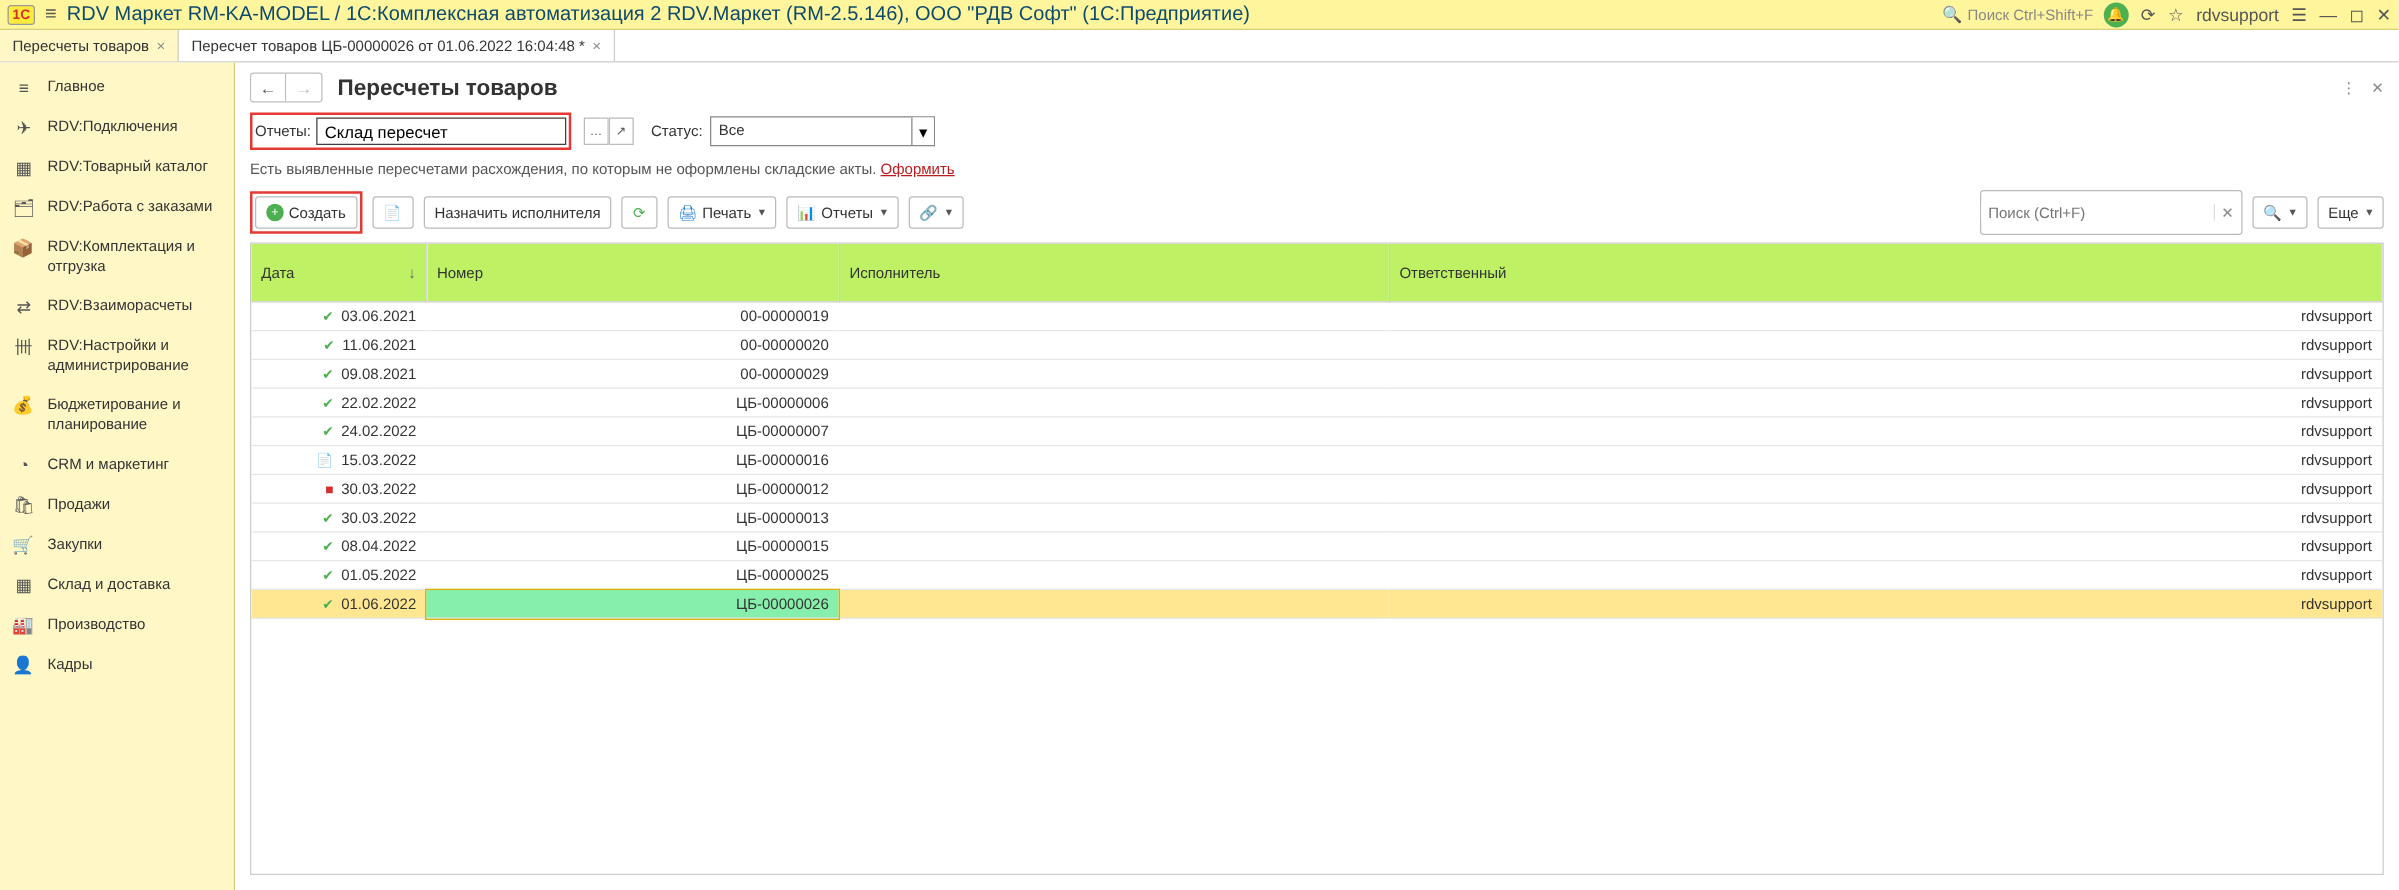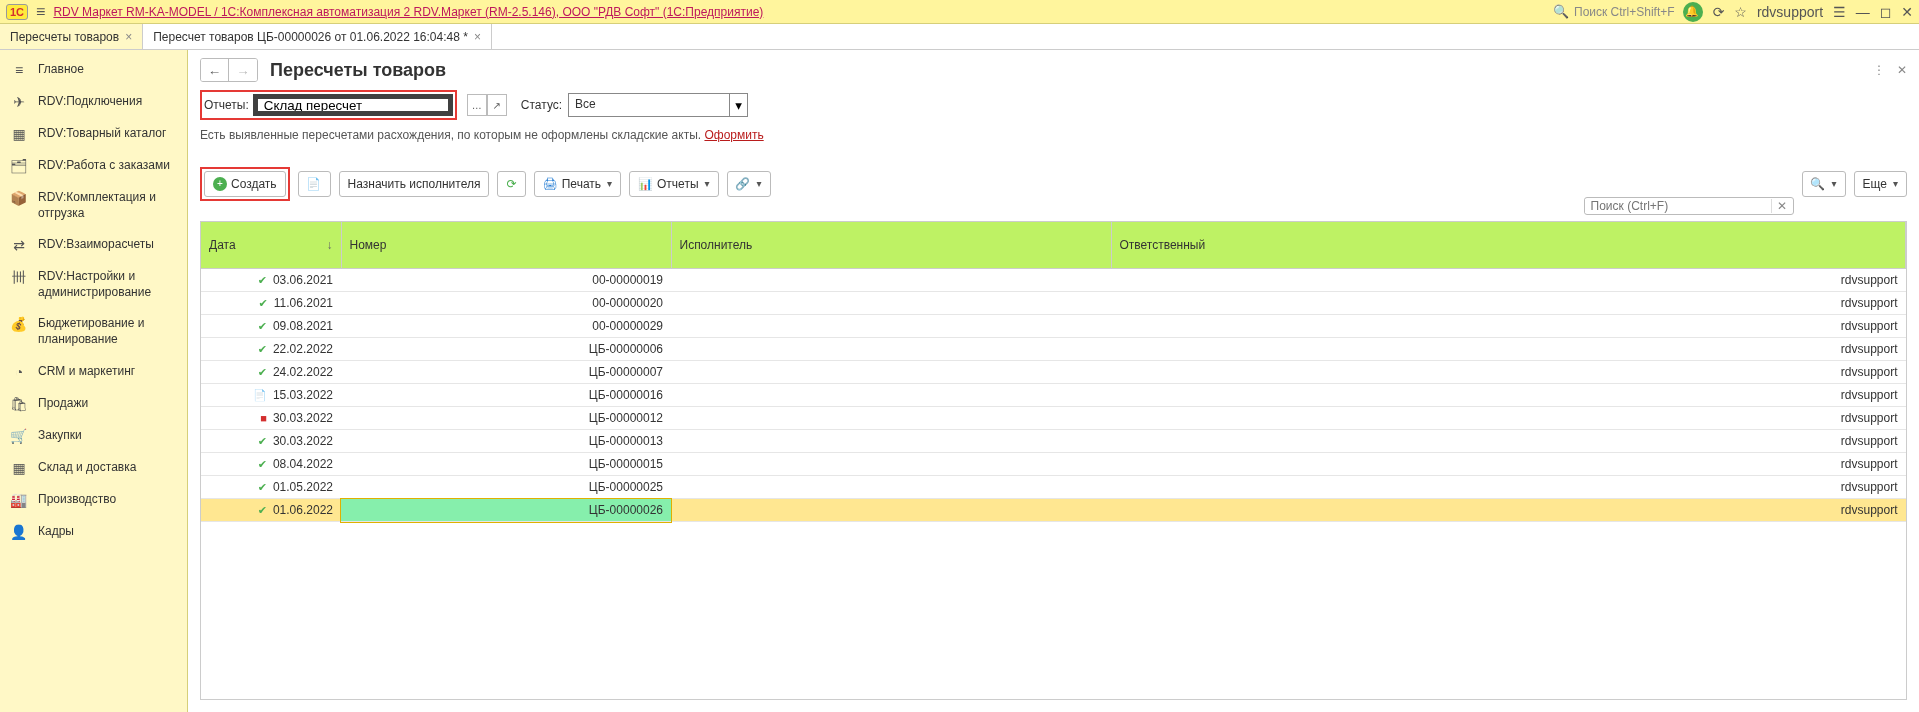--- a/index.html
+++ b/index.html
@@ -2,21 +2,21 @@
 <html><head>
 <meta charset="utf-8">
 <style>
   * { box-sizing: border-box; margin: 0; padding: 0; }
   body { font-family: Arial, sans-serif; font-size: 12px; background: #fff; color: #333; overflow: hidden; width: 1919px; height: 712px; }
 
   
   .title-bar { display: flex; align-items: center; background: #fff59d; height: 24px; padding: 0 6px; gap: 8px; border-bottom: 1px solid #d6cf7a; }
   .logo-1c { font-weight: bold; color: #d32f2f; background: #ffeb3b; border: 1px solid #999; border-radius: 3px; padding: 1px 3px; font-size: 11px; }
   .burger { cursor: pointer; font-size: 16px; color: #555; }
-  .title-text { color: #be185d; font-size: 12px; white-space: nowrap; text-decoration: underline; }
+  .title-text { color: #0c4a6e; font-size: 16px; white-space: nowrap; }
   .title-spacer { flex: 1; }
   .top-search { display: flex; align-items: center; gap: 4px; color: #888; }
   .top-search span.icon { font-size: 13px; }
   .bell { width: 20px; height: 20px; border-radius: 50%; background: #4caf50; color: #fff; display: inline-flex; align-items: center; justify-content: center; font-size: 11px; }
   .top-icons { display: flex; gap: 10px; align-items: center; color: #555; }
   .top-icons .ic { cursor: pointer; font-size: 14px; }
 
   
   .tabs { display: flex; background: #fff; border-bottom: 1px solid #ccc; height: 26px; }
   .tab { display: flex; align-items: center; padding: 0 10px; border-right: 1px solid #ccc; font-size: 12px; color: #333; cursor: pointer; gap: 6px; }
@@ -34,41 +34,41 @@
   .main { flex: 1; display: flex; flex-direction: column; position: relative; overflow: hidden; }
   .main-header { display: flex; align-items: center; padding: 8px 12px 4px 12px; gap: 12px; }
   .nav-arrows { display: flex; border: 1px solid #bbb; border-radius: 3px; overflow: hidden; }
   .nav-arrows button { border: none; background: #fff; width: 28px; height: 22px; cursor: pointer; color: #555; border-right: 1px solid #bbb; }
   .nav-arrows button:last-child { border-right: none; color: #bbb; }
   .page-title { font-size: 18px; font-weight: bold; color: #333; }
   .main-header .top-right { margin-left: auto; display: flex; gap: 12px; color: #888; }
 
   .filter-row { display: flex; align-items: center; gap: 6px; padding: 4px 12px; }
   .filter-row label { font-size: 12px; }
-  .input-box { border: 5px solid #404040; height: 22px; padding: 2px 6px; background: #fff; }
+  .input-box { border: 1px solid #404040; height: 22px; padding: 2px 6px; background: #fff; }
   .sklad-group { display: flex; align-items: center; border: 2px solid #e53935; padding: 2px; }
   .sklad-group label { margin-right: 4px; }
   .sklad-input { width: 200px; }
   .sklad-btns { display: flex; margin-left: 4px; }
   .sklad-btns button { width: 20px; height: 22px; border: 1px solid #bbb; background: #fff; cursor: pointer; font-size: 10px; color: #555; }
   .status-select { display: flex; align-items: center; border: 1px solid #888; }
   .status-select .sel { width: 160px; padding: 2px 6px; height: 20px; border: none; }
   .status-select button { width: 18px; height: 22px; border: none; border-left: 1px solid #888; background: #fff; cursor: pointer; }
 
   .warning-row { padding: 4px 12px; color: #555; font-size: 12px; }
   .warning-row a { color: #b91c1c; text-decoration: underline; cursor: pointer; }
 
   .toolbar { display: flex; align-items: center; gap: 8px; padding: 6px 12px; }
   .btn { border: 1px solid #bbb; background: #fff; height: 26px; padding: 0 8px; border-radius: 3px; cursor: pointer; display: inline-flex; align-items: center; gap: 4px; font-size: 12px; color: #333; }
   .btn .dd { font-size: 10px; color: #555; margin-left: 2px; }
   .create-btn-wrap { border: 2px solid #e53935; padding: 2px; display: inline-flex; }
   .create-btn { }
   .create-btn .plus { background: #4caf50; color: #fff; border-radius: 50%; width: 14px; height: 14px; display: inline-flex; align-items: center; justify-content: center; font-size: 10px; }
   .toolbar-spacer { flex: 1; }
-  .search-box { display: flex; border: 1px solid #bbb; border-radius: 3px; height: 18px; width: 210px; align-items: center; margin-top: 45px; }
+  .search-box { display: flex; border: 1px solid #bbb; border-radius: 3px; height: 36px; width: 210px; align-items: center; }
   .search-box input { border: none; flex: 1; padding: 0 6px; font-size: 12px; outline: none; }
   .search-box .x { width: 22px; text-align: center; color: #888; cursor: pointer; border-left: 1px solid #ddd; }
 
   .table-wrap { flex: 1; overflow: auto; border-top: 1px solid #ccc; margin: 0 12px 12px 12px; border: 1px solid #ccc; }
   table { width: 100%; border-collapse: collapse; }
   th { background: #bef264; border-right: 1px solid #ccc; border-bottom: 1px solid #ccc; text-align: left; padding: 16px 8px; font-weight: normal; font-size: 12px; position: relative; }
   th .sorticon { float: right; color: #666; }
   td { border-bottom: 1px solid #e6e6e6; padding: 4px 8px; font-size: 12px; text-align: right; }
   tr.selected td { background: #ffe791; }
   tr.selected td.num-cell { outline: 1px solid #e0b000; background: #86efac; }

